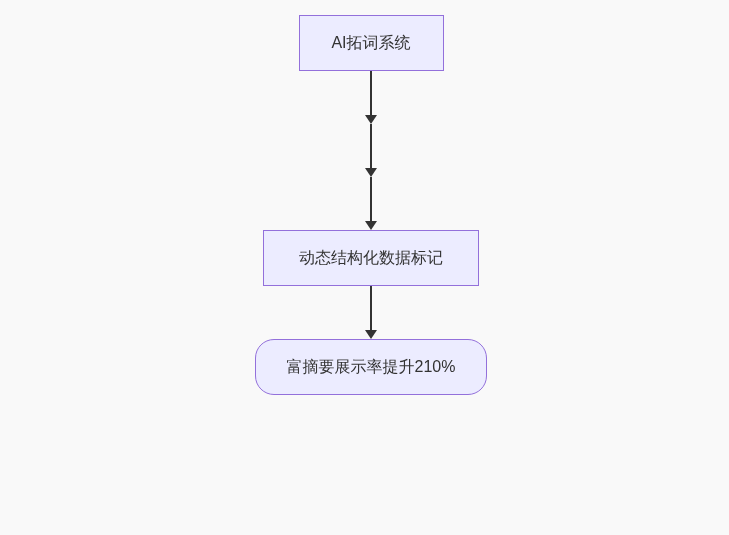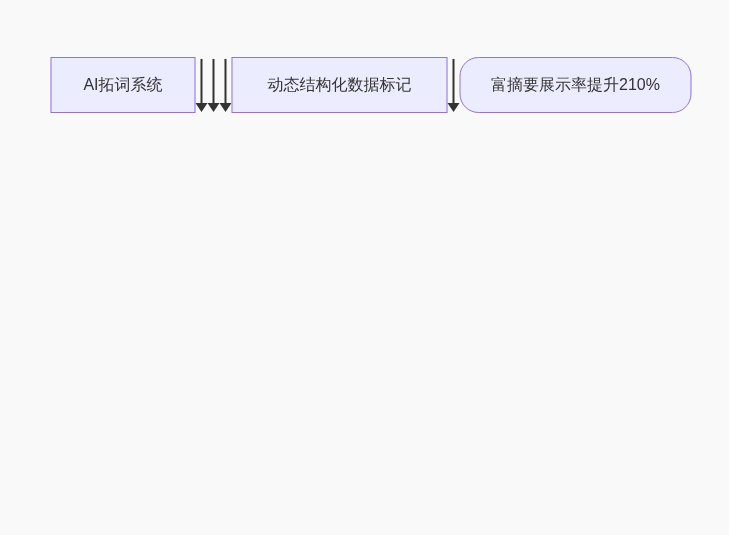--- a/index.html
+++ b/index.html
@@ -16,23 +16,22 @@
     overflow: hidden;
     background: var(--background);
     font-family: "Liberation Sans", "DejaVu Sans", sans-serif;
   }
   .flowchart {
     position: absolute;
     top: 15px;
     left: 371px;
     transform: translateX(-50%);
     display: flex;
-    flex-direction: row;
+    flex-direction: column;
     align-items: center;
-    margin-top: 42px;
   }
   .flow-node {
     height: 56px;
     display: flex;
     align-items: center;
     justify-content: center;
     background: var(--node-fill);
     border: 1px solid var(--node-border);
     color: var(--text);
     font-size: 16px;

